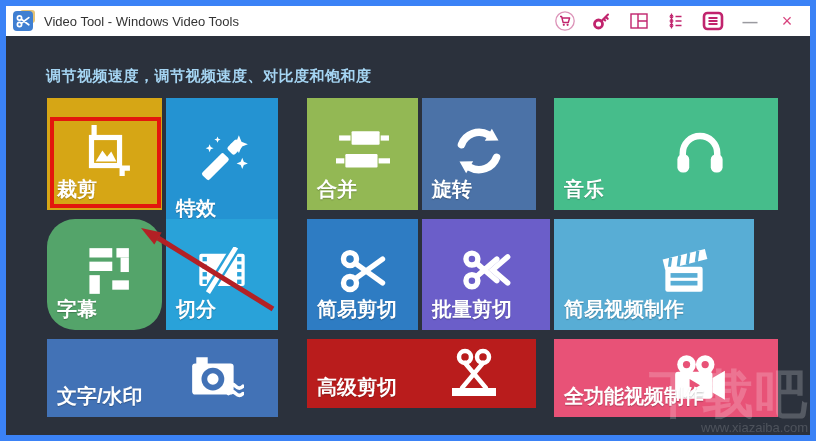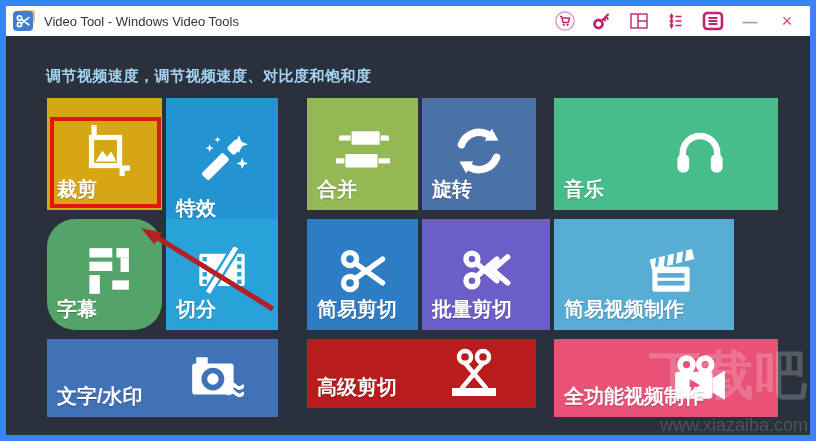--- a/index.html
+++ b/index.html
@@ -44,21 +44,21 @@
   .arrow-overlay{position:absolute;left:0;top:0;pointer-events:none;z-index:50;}
   .watermark{
     position:absolute;right:2px;bottom:1px;z-index:60;text-align:right;
     pointer-events:none;line-height:1;
   }
   .watermark .wm-big{
     font-size:52px;font-weight:bold;color:rgba(255,255,255,0.20);
     letter-spacing:1px;display:block;
   }
   .watermark .wm-url{
-    font-size:18px;color:rgba(255,255,255,0.16);display:block;margin-top:15px;
+    font-size:13px;color:rgba(255,255,255,0.16);display:block;margin-top:1px;
   }
 </style>
 </head>
 <body>
 
 <div class="window">
 
   <div class="titlebar">
     <span class="app-icon">
       <svg width="22" height="22" viewBox="0 0 22 22">
@@ -243,21 +243,21 @@
           <circle cx="11" cy="13" r="5.5"></circle>
           <circle cx="11" cy="33" r="5.5"></circle>
           <path d="M15.5 17L34 33M15.5 29L34 13"></path>
           <path d="M44 11L30 23L44 35"></path>
         </g>
       </svg>
     </span>
     <span class="tlabel">批量剪切</span>
   </div>
 
-  <div class="tile" style="left: 548px; top: 213px; width: 180px; height: 111px; background: rgb(88, 173, 213); --tile-color: #58add5;">
+  <div class="tile" style="left: 548px; top: 213px; width: 200px; height: 111px; background: rgb(88, 173, 213); --tile-color: #58add5;">
     <span class="ticon pos65">
       <svg width="58" height="50" viewBox="0 0 56 48">
         <g transform="rotate(-14 28 13)">
           <rect x="8" y="8" width="42" height="10" fill="#fff"></rect>
           <g stroke="var(--tile-color)" stroke-width="3">
             <line x1="16" y1="8" x2="12" y2="18"></line>
             <line x1="25" y1="8" x2="21" y2="18"></line>
             <line x1="34" y1="8" x2="30" y2="18"></line>
             <line x1="43" y1="8" x2="39" y2="18"></line>
           </g>

